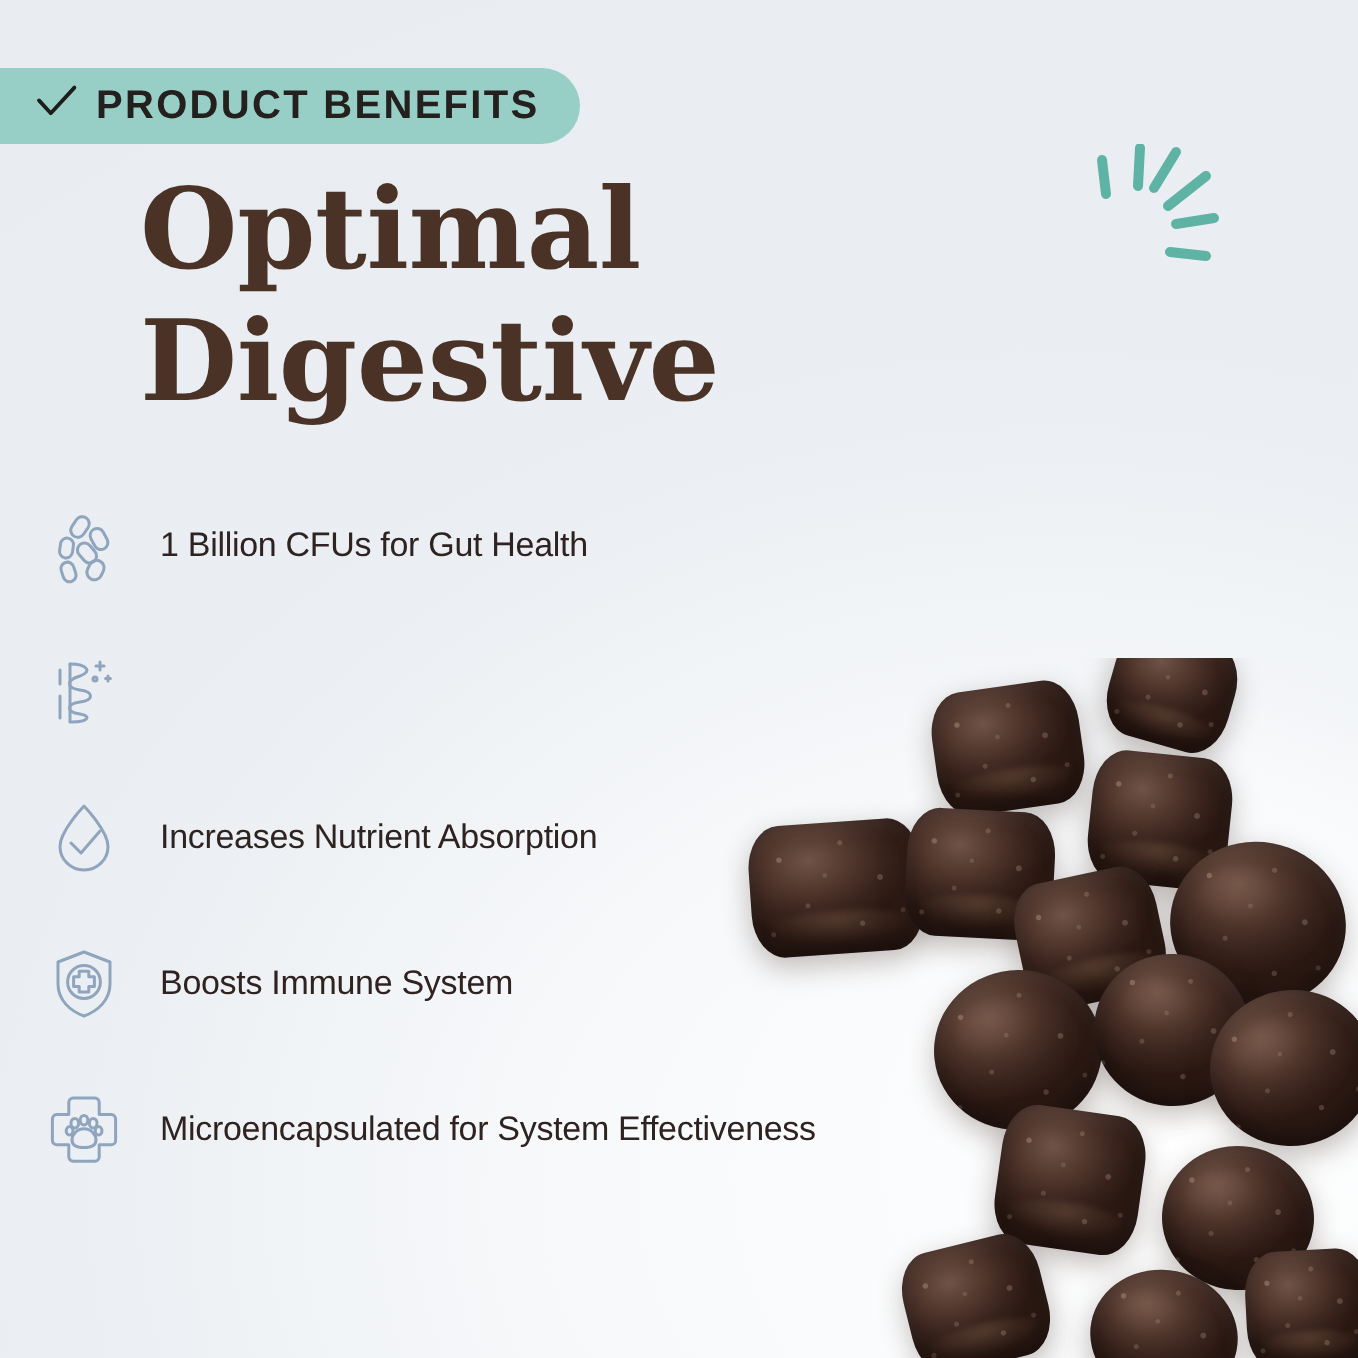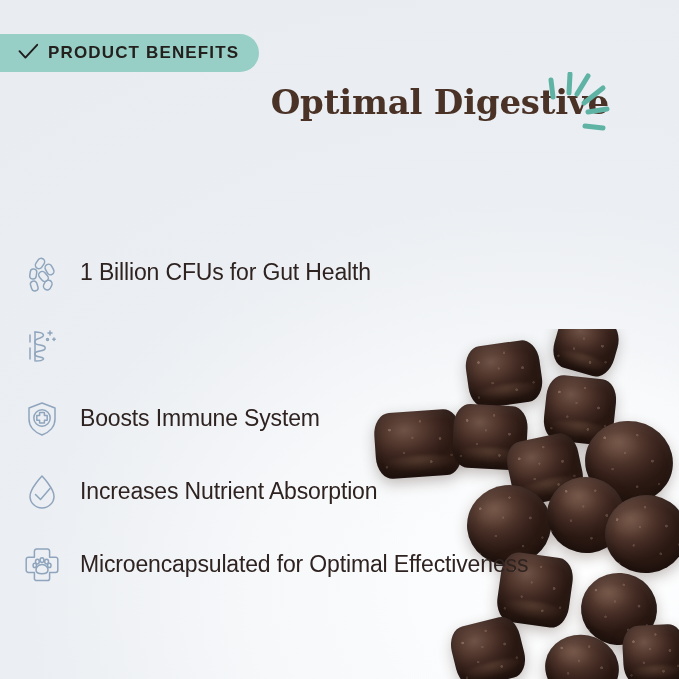--- a/index.html
+++ b/index.html
@@ -100,38 +100,38 @@
     top: 34px;
     height: 38px;
     padding: 0 20px 0 18px;
     display: flex;
     align-items: center;
     gap: 9px;
     background: #97cfc6;
     border-radius: 0 19px 19px 0;
   }
   .badge-label {
-    font-size: 17px;
+    font-size: 20px;
     font-weight: 600;
     letter-spacing: 1.15px;
     color: #23201e;
     white-space: nowrap;
   }
   .check-icon { display: block; }
 
   
   .heading {
     position: absolute;
     left: 0;
     right: 0;
     top: 82px;
-    text-align: right;
+    text-align: left;
     font-family: "DejaVu Serif", serif;
     font-weight: 700;
-    font-size: 34px;
+    font-size: 56px;
     line-height: 1.18;
     color: #4a3226;
     letter-spacing: -0.2px;
     padding: 0 70px;
   }
   .heading .line2 { display: block; }
 
   
   .burst {
     position: absolute;
@@ -157,21 +157,21 @@
   }
   .benefit-icon {
     flex: 0 0 44px;
     width: 44px;
     height: 44px;
     display: flex;
     align-items: center;
     justify-content: center;
   }
   .benefit-text {
-    font-size: 23px;
+    font-size: 17px;
     font-weight: 500;
     color: #2e2320;
     letter-spacing: -0.15px;
     white-space: nowrap;
   }
 </style>
 </head>
 <body>
 
 <div class="poster">
@@ -243,52 +243,52 @@
           <path d="M8 22 C8 26 8 30 8 33"></path>
           <path d="M28 5 L28 9 M26 7 L30 7"></path>
           <path d="M32 12 L32 14.5 M30.8 13.2 L33.2 13.2"></path>
           <circle cx="25.5" cy="13.5" r="1"></circle>
         </svg>
       </span>
     </div>
 
     <div class="benefit-row">
       <span class="benefit-icon">
+        <svg width="40" height="40" viewBox="0 0 40 40" fill="none" stroke="#8fa5bd" stroke-width="1.5" stroke-linecap="round" stroke-linejoin="round">
+          <path d="M20 4 C20 4 8 16.5 8 24.2 C8 30.8 13.4 36 20 36 C26.6 36 32 30.8 32 24.2 C32 16.5 20 4 20 4 Z"></path>
+          <path d="M13.5 22.5 L18.5 27.5 L28 16.5"></path>
+        </svg>
+      </span>
+      <span class="benefit-text">Increases Nutrient Absorption</span>
+    </div>
+
+    <div class="benefit-row">
+      <span class="benefit-icon">
         <svg width="40" height="40" viewBox="0 0 40 40" fill="none" stroke="#8fa5bd" stroke-width="1.5" stroke-linejoin="round">
           <path d="M20 4 L33 9 V20 C33 28 27 33.5 20 36 C13 33.5 7 28 7 20 V9 Z"></path>
           <circle cx="20" cy="19" r="8.2"></circle>
           <path d="M17.6 13.6 h4.8 v2.8 h2.8 v4.8 h-2.8 v2.8 h-4.8 v-2.8 h-2.8 v-4.8 h2.8 Z"></path>
         </svg>
       </span>
       <span class="benefit-text">Boosts Immune System</span>
-    </div>
-
-    <div class="benefit-row">
-      <span class="benefit-icon">
-        <svg width="40" height="40" viewBox="0 0 40 40" fill="none" stroke="#8fa5bd" stroke-width="1.5" stroke-linecap="round" stroke-linejoin="round">
-          <path d="M20 4 C20 4 8 16.5 8 24.2 C8 30.8 13.4 36 20 36 C26.6 36 32 30.8 32 24.2 C32 16.5 20 4 20 4 Z"></path>
-          <path d="M13.5 22.5 L18.5 27.5 L28 16.5"></path>
-        </svg>
-      </span>
-      <span class="benefit-text">Increases Nutrient Absorption</span>
     </div>
 
     <div class="benefit-row">
       <span class="benefit-icon">
         <svg width="40" height="40" viewBox="0 0 40 40" fill="none" stroke="#8fa5bd" stroke-width="1.5" stroke-linejoin="round">
           <path d="M14.6 4 h10.8 a2.2 2.2 0 0 1 2.2 2.2 v6 h6 a2.2 2.2 0 0 1 2.2 2.2 v10.8
                    a2.2 2.2 0 0 1 -2.2 2.2 h-6 v6 a2.2 2.2 0 0 1 -2.2 2.2 h-10.8
                    a2.2 2.2 0 0 1 -2.2 -2.2 v-6 h-6 a2.2 2.2 0 0 1 -2.2 -2.2 v-10.8
                    a2.2 2.2 0 0 1 2.2 -2.2 h6 v-6 a2.2 2.2 0 0 1 2.2 -2.2 Z"></path>
           <ellipse cx="15.4" cy="16.6" rx="1.9" ry="2.4"></ellipse>
           <ellipse cx="20" cy="15.1" rx="1.9" ry="2.4"></ellipse>
           <ellipse cx="24.6" cy="16.6" rx="1.9" ry="2.4"></ellipse>
           <ellipse cx="27.3" cy="20.4" rx="1.7" ry="2.1"></ellipse>
           <ellipse cx="12.8" cy="20.4" rx="1.7" ry="2.1"></ellipse>
           <path d="M20 19.4 C23.6 19.4 26 22.4 26 25 C26 27.6 23.6 28.8 20 28.8
                    C16.4 28.8 14 27.6 14 25 C14 22.4 16.4 19.4 20 19.4 Z"></path>
         </svg>
       </span>
-      <span class="benefit-text">Microencapsulated for Optimal Effectiveness</span>
+      <span class="benefit-text">Microencapsulated for System Effectiveness</span>
     </div>
 
   </div>
 </div>
 
 </body></html>

